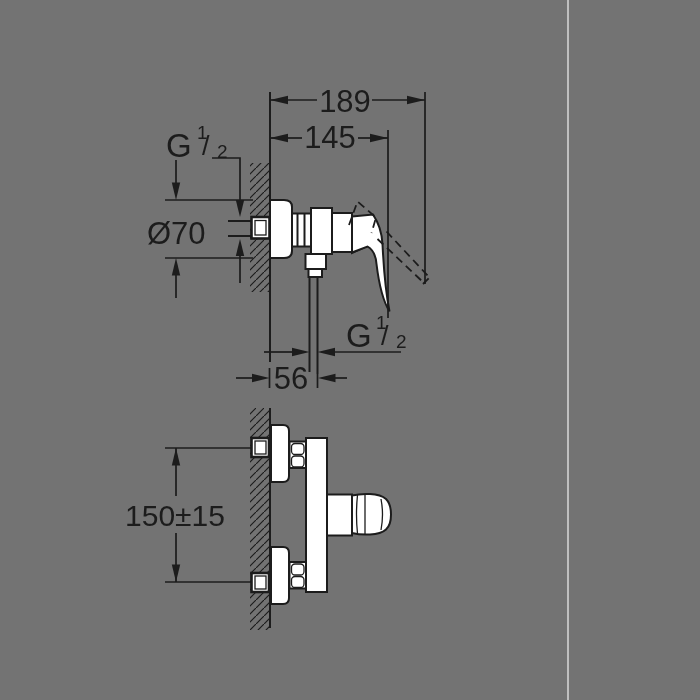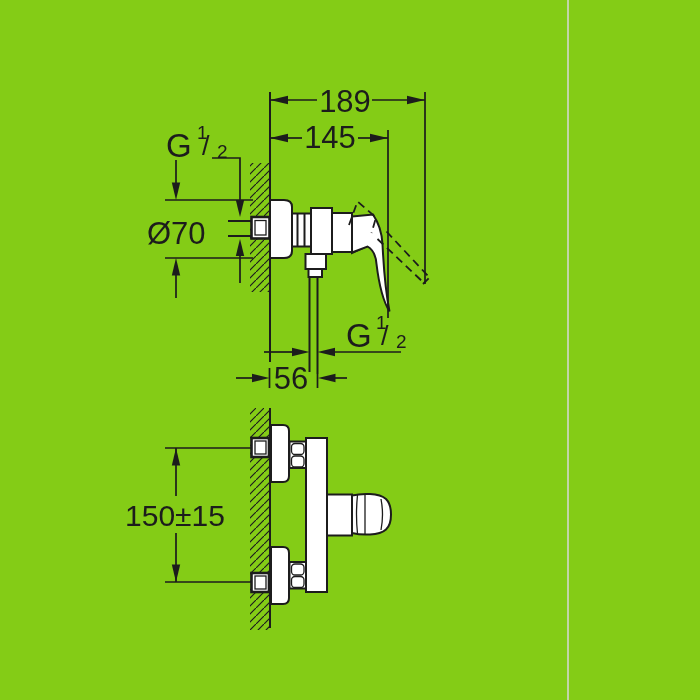--- a/index.html
+++ b/index.html
@@ -1,16 +1,16 @@
 <!DOCTYPE html>
 <html><head>
 <meta charset="utf-8">
 <style>
   html,body{margin:0;padding:0;background:#ffffff;}
-  .stage{position:relative;width:700px;height:700px;background:#84cc16;overflow:hidden;
+  .stage{position:relative;width:700px;height:700px;background:#737373;overflow:hidden;
          font-family:"Liberation Sans", sans-serif;}
   svg{position:absolute;left:0;top:0;}
   .ink{stroke:#1c1c1c;fill:none;stroke-width:2;stroke-linecap:butt;}
   .thick{stroke:#1c1c1c;fill:#ffffff;stroke-width:2.6;}
   .part{stroke:#1c1c1c;fill:#ffffff;stroke-width:2;}
   .thin{stroke:#1c1c1c;fill:none;stroke-width:1.3;}
   .dim{stroke:#1c1c1c;fill:none;stroke-width:1.7;}
   .arrow{fill:#1c1c1c;stroke:none;}
   .dash{stroke:#1c1c1c;fill:none;stroke-width:1.8;stroke-dasharray:8 5;}
   text{fill:#1c1c1c;font-family:"Liberation Sans", sans-serif;}

